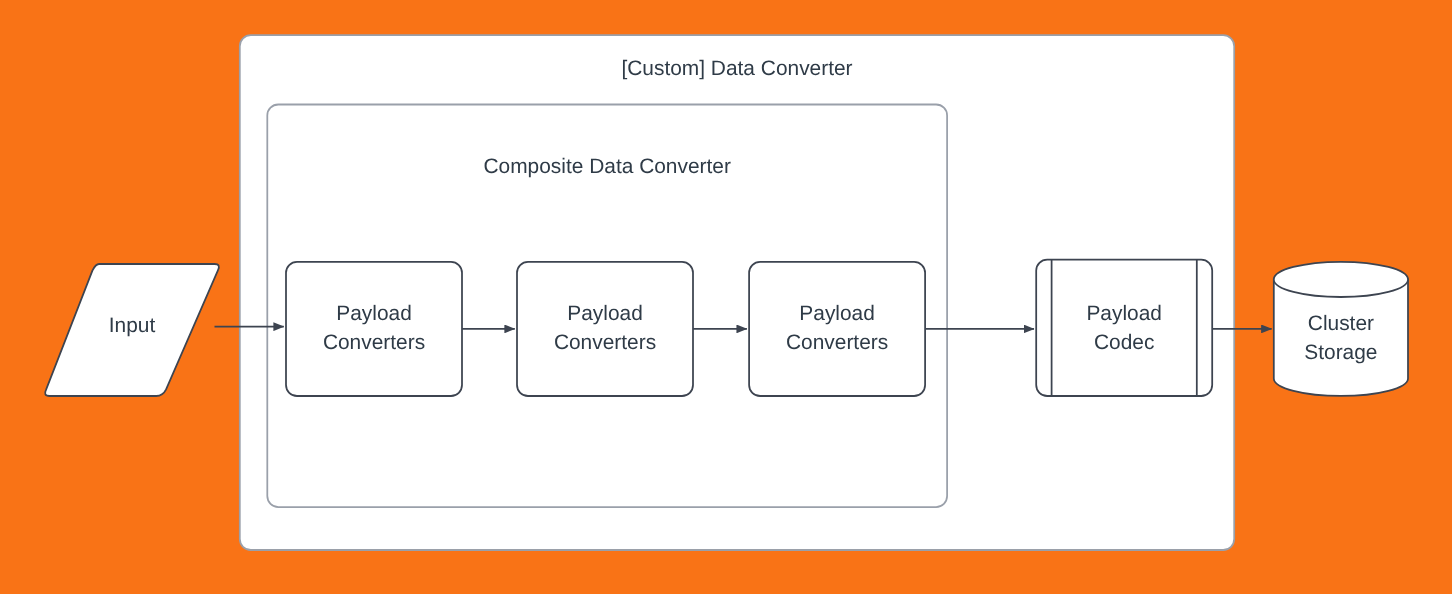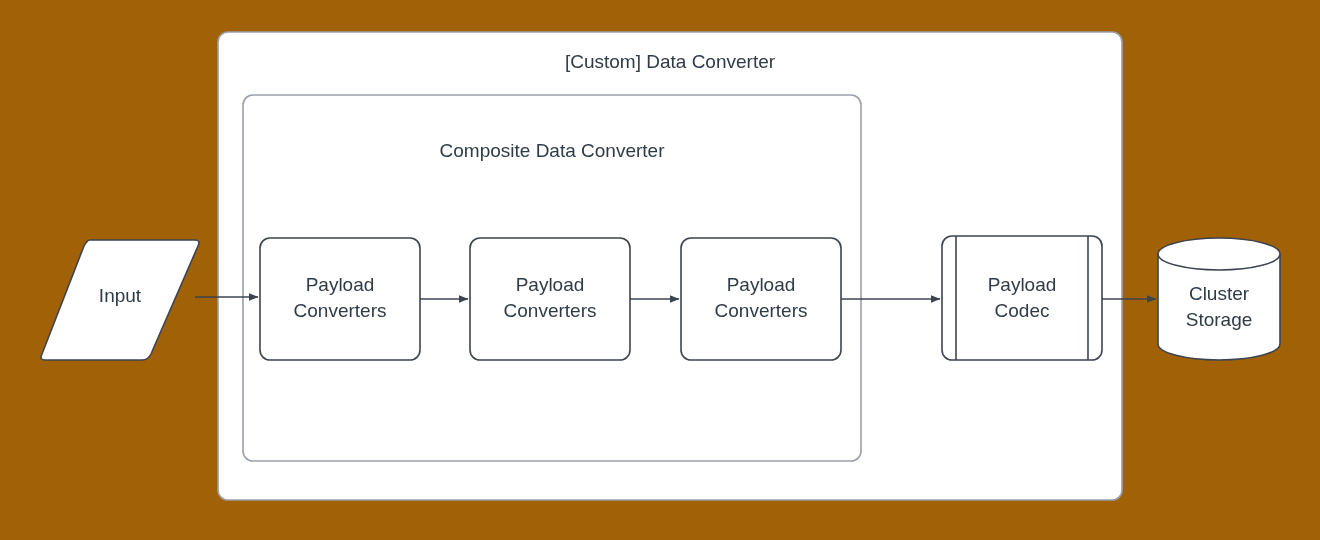--- a/index.html
+++ b/index.html
@@ -7,21 +7,21 @@
     padding: 0;
     background: #ffffff;
   }
   body {
     font-family: "Liberation Sans", sans-serif;
   }
   #canvas {
     position: relative;
     width: 1320px;
     height: 540px;
-    background: #a16207;
+    background: #f97316;
     overflow: hidden;
   }
   #diagram-svg {
     position: absolute;
     left: 0;
     top: 0;
     width: 1320px;
     height: 540px;
     display: block;
   }

